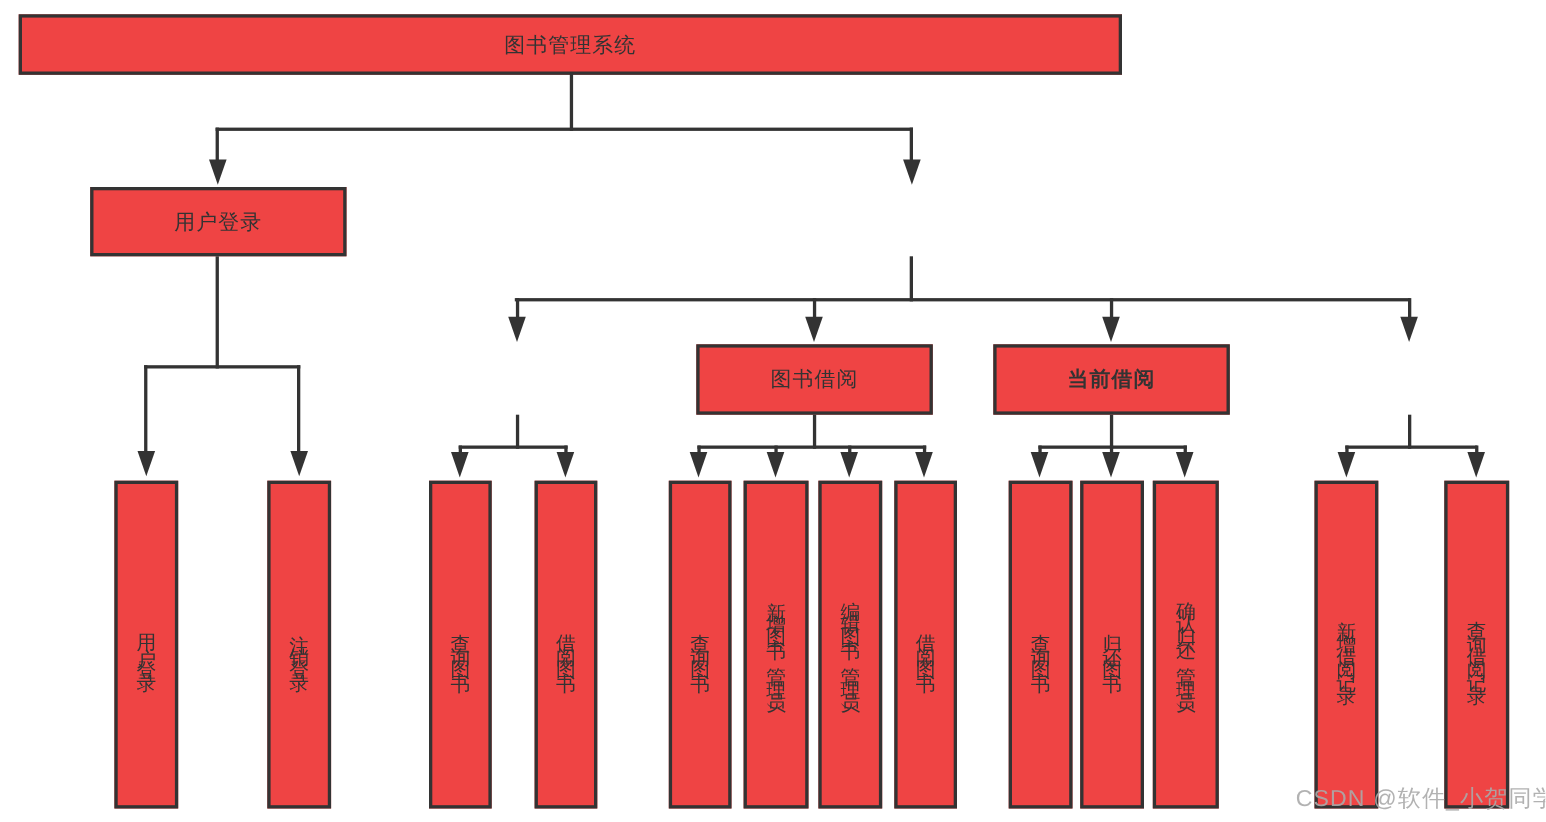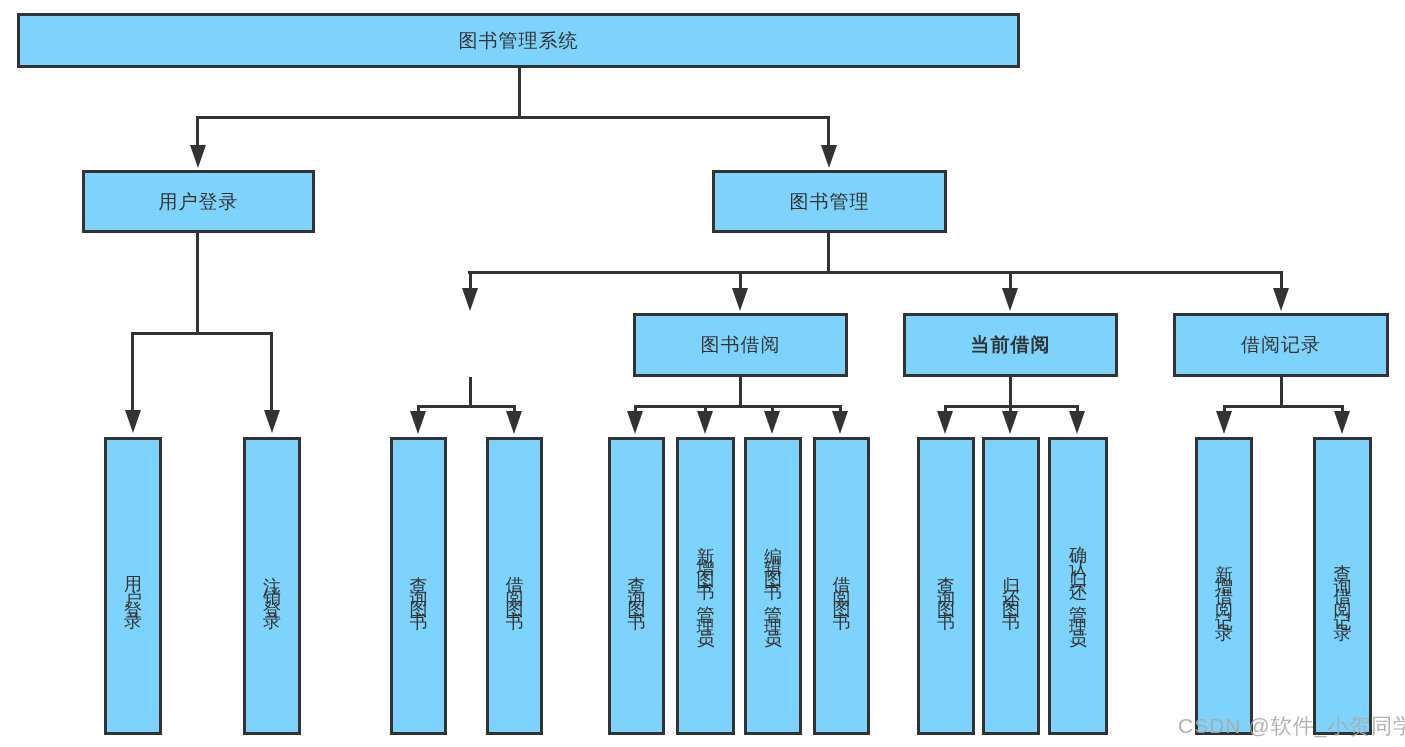--- a/index.html
+++ b/index.html
@@ -12,21 +12,21 @@
     width: 1405px;
     height: 747px;
     background: #ffffff;
     font-family: "Liberation Sans", "DejaVu Sans", sans-serif;
     overflow: hidden;
   }
   .node {
     position: absolute;
     box-sizing: border-box;
     border: 3px solid #333333;
-    background: #7dd3fc;
+    background: #ef4444;
     display: flex;
     align-items: center;
     justify-content: center;
     color: #333333;
   }
   .hnode {
     font-size: 19px;
     letter-spacing: 1px;
   }
   .vnode {
@@ -74,36 +74,30 @@
 <div id="stage">
 
   <div class="node hnode" style="left:17px; top:13px; width:1003px; height:55px;">
     <span>图书管理系统</span>
   </div>
 
   <div class="node hnode" style="left:82px; top:170px; width:233px; height:63px;">
     <span>用户登录</span>
   </div>
 
-  <div class="node hnode" style="left:712px; top:170px; width:235px; height:63px;">
-    <span>图书管理</span>
-  </div>
 
 
   <div class="node hnode" style="left:633px; top:313px; width:215px; height:64px;">
     <span>图书借阅</span>
   </div>
 
   <div class="node hnode" style="left:903px; top:313px; width:215px; height:64px;font-weight:bold;">
     <span>当前借阅</span>
   </div>
 
-  <div class="node hnode" style="left:1173px; top:313px; width:216px; height:64px;">
-    <span>借阅记录</span>
-  </div>
 
   <div class="node vnode" style="left:104px; top:437px; width:58px; height:298px;">
     <span class="vlabel">用户登录</span>
   </div>
 
   <div class="node vnode" style="left:243px; top:437px; width:58px; height:298px;">
     <span class="vlabel">注销登录</span>
   </div>
 
   <div class="node vnode" style="left:390px; top:437px; width:57px; height:298px;">

